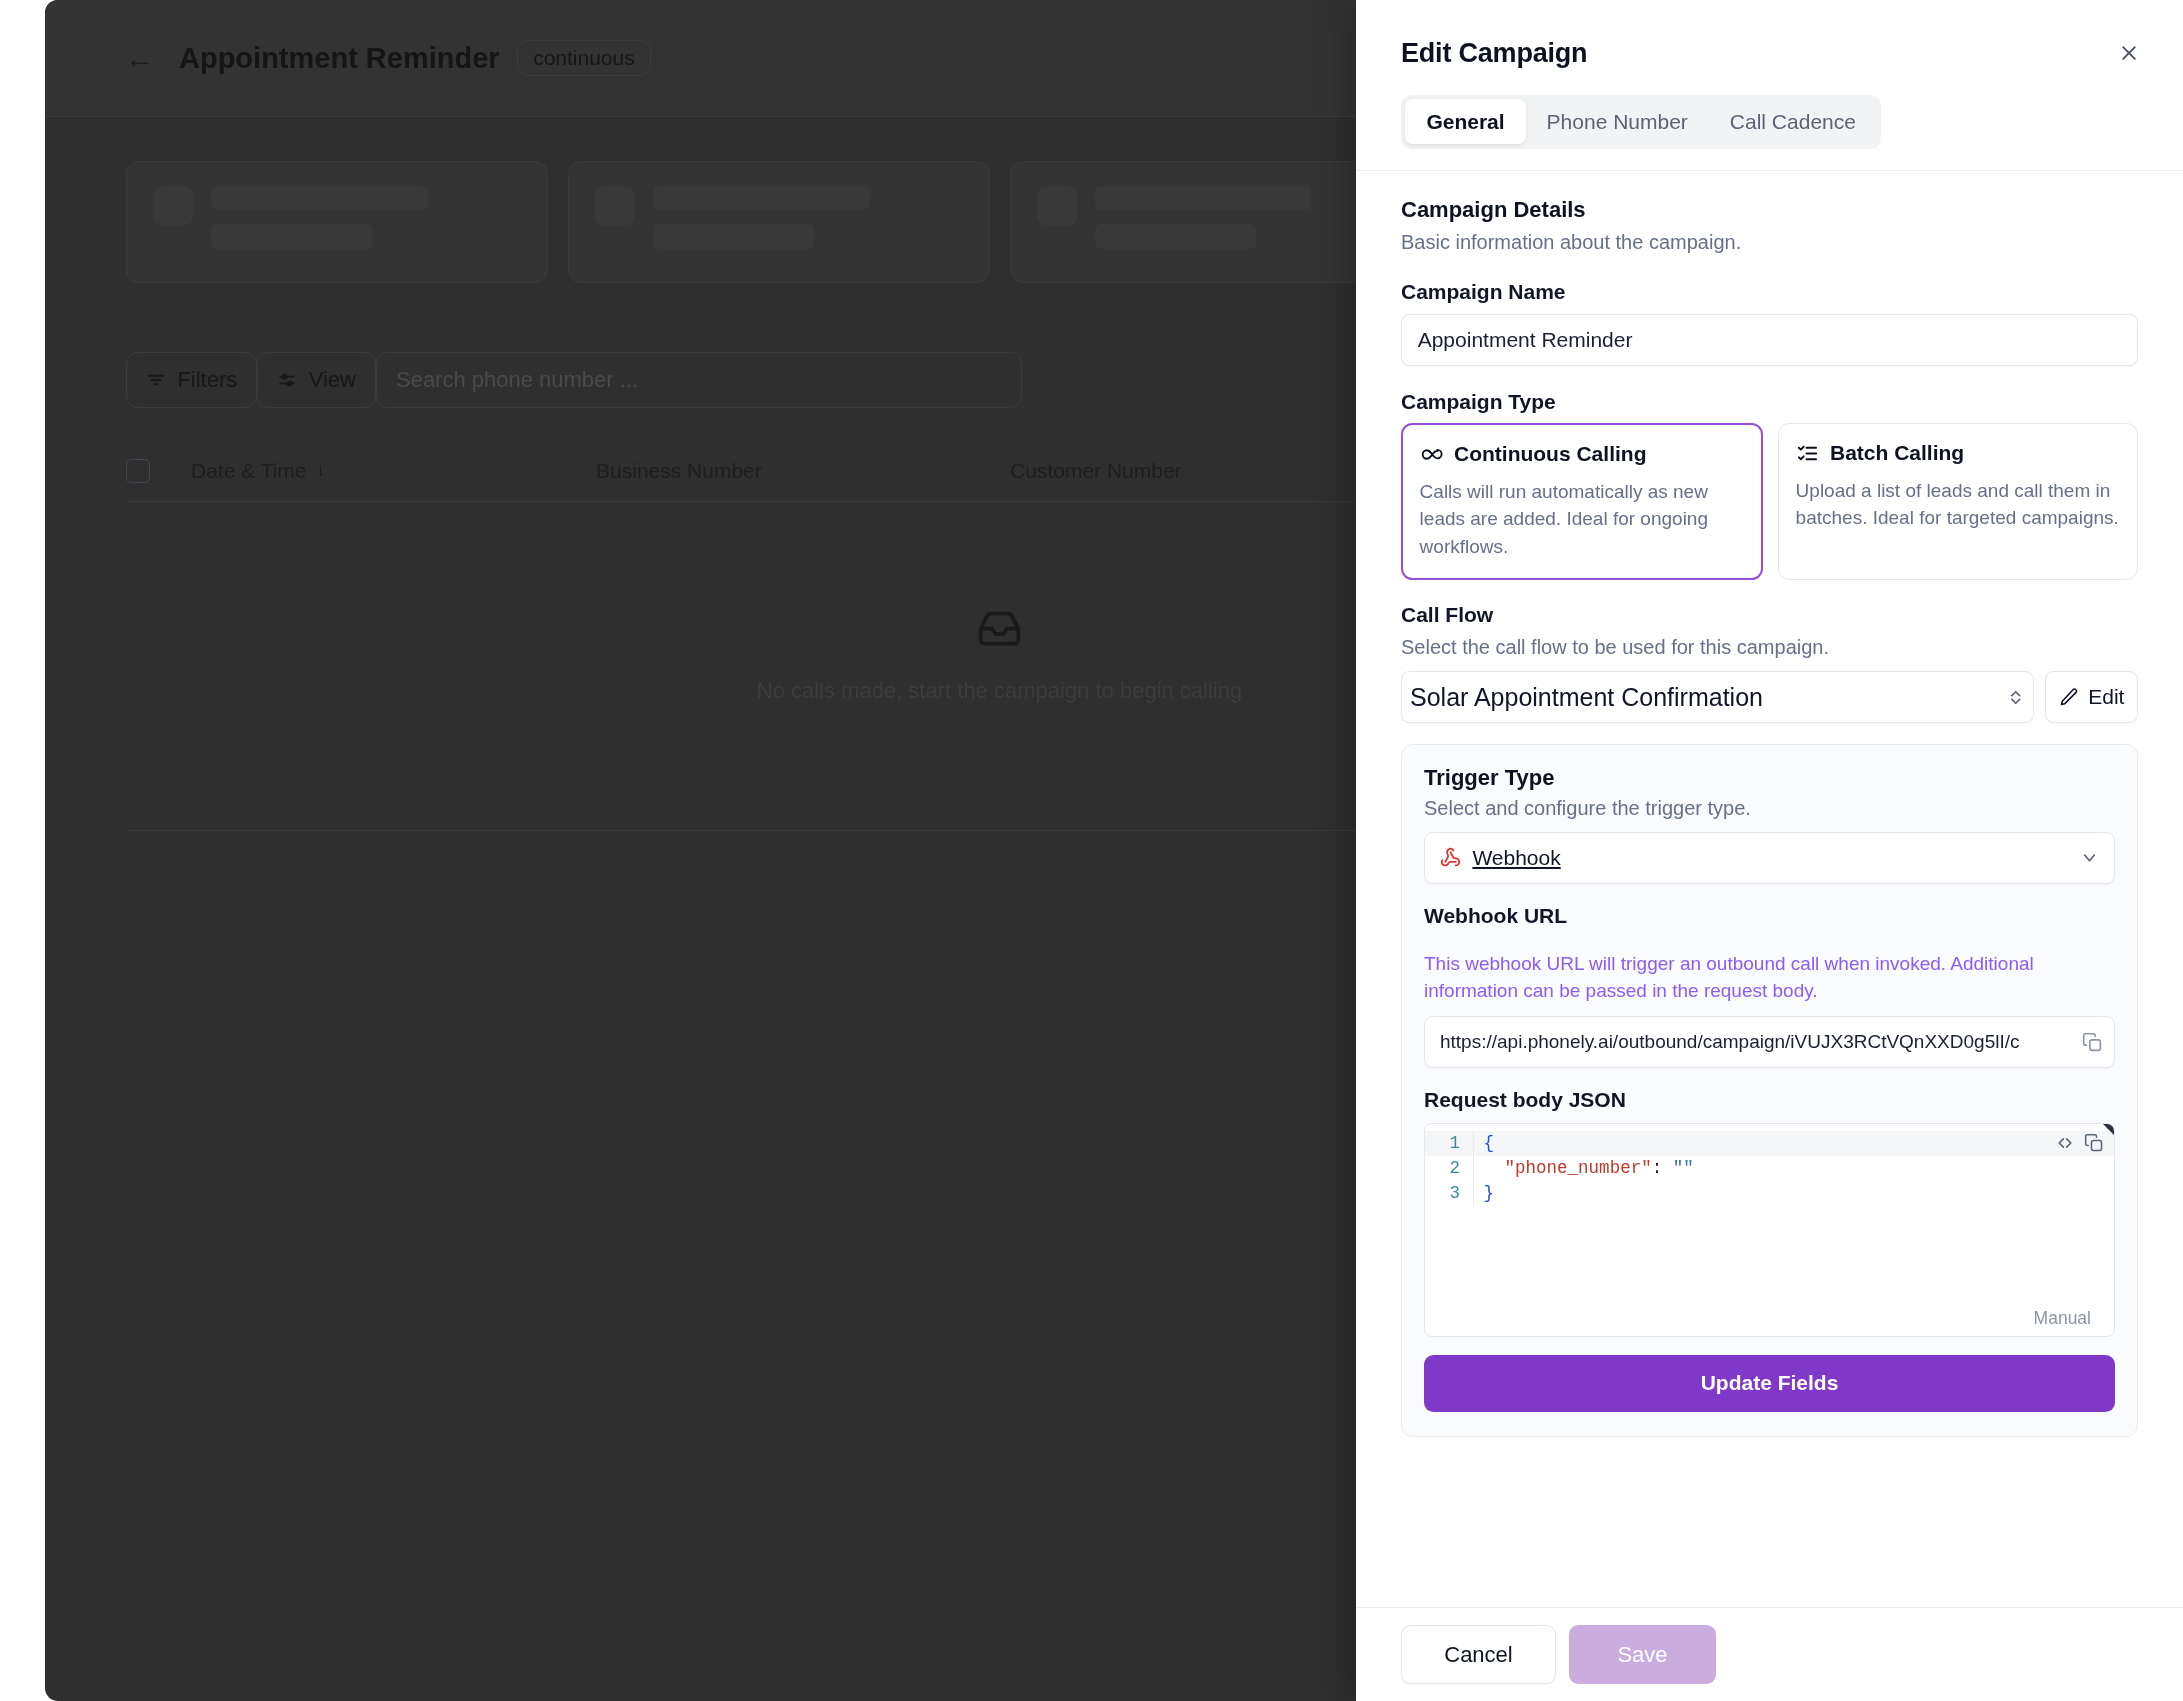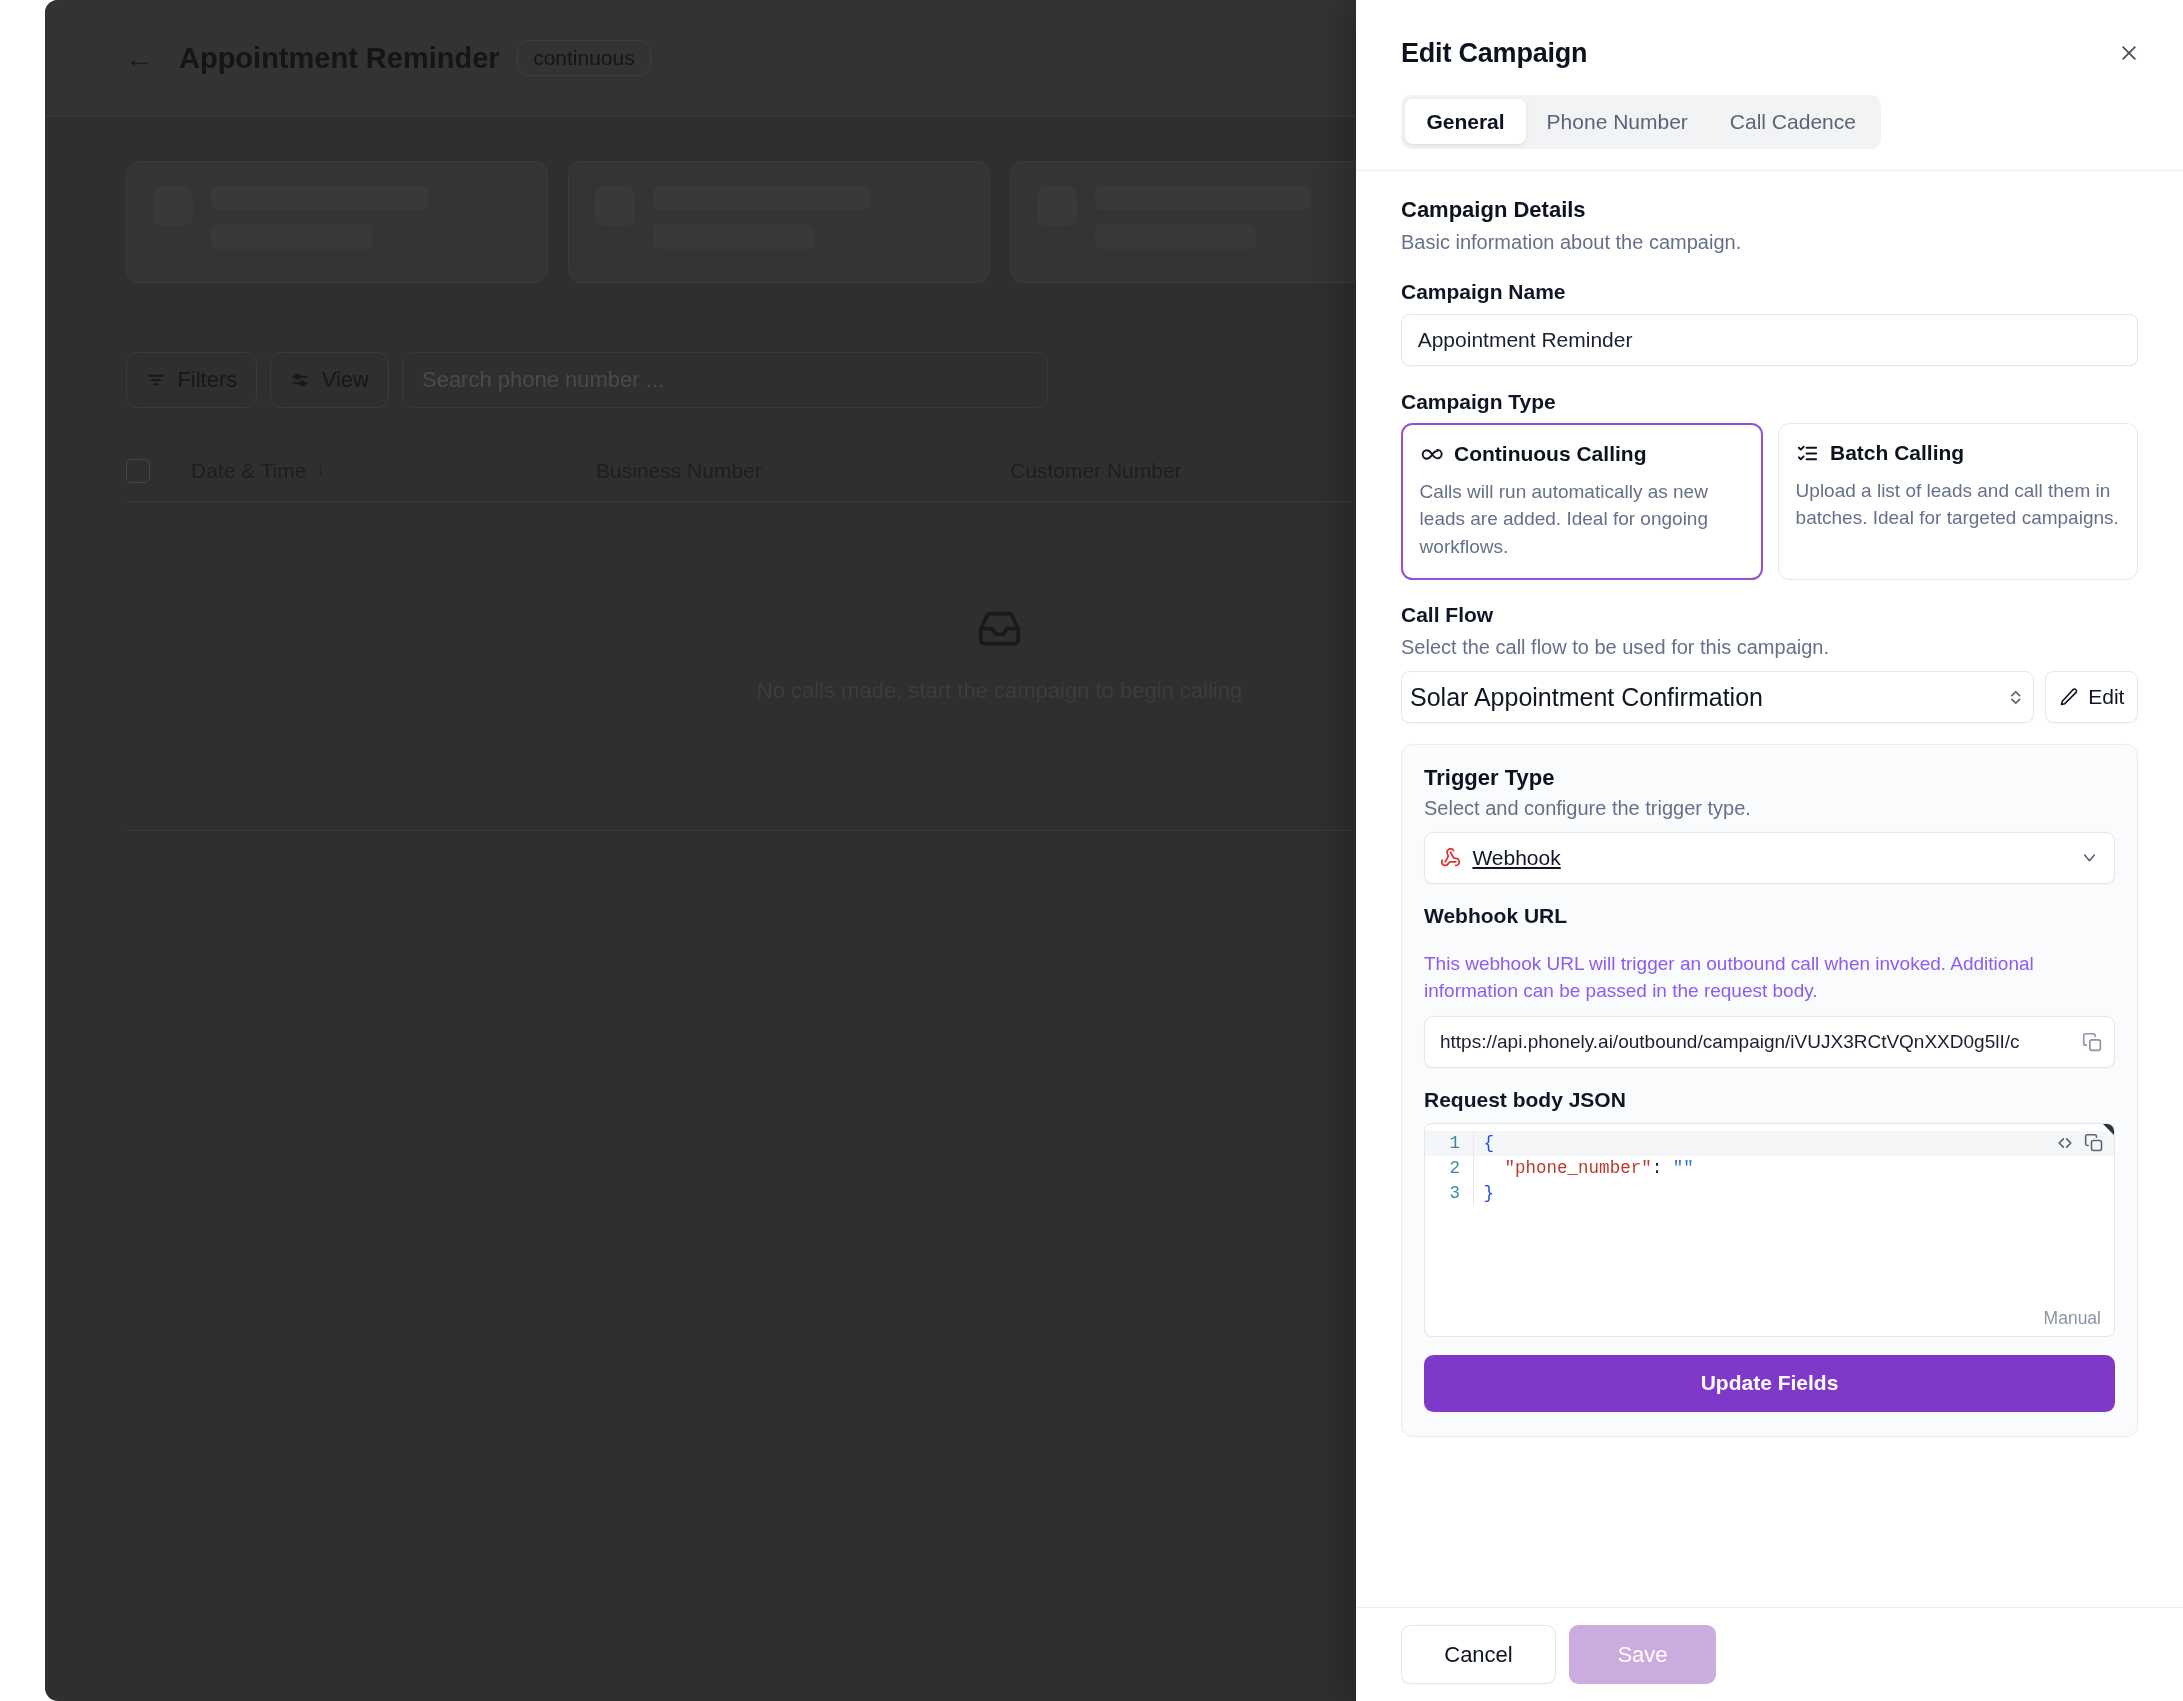--- a/index.html
+++ b/index.html
@@ -67,21 +67,21 @@
     background: #393939; flex: none;
   }
   .skel-lines { display: flex; flex-direction: column; gap: 14px; flex: 1; }
   .skel-line { height: 24.5px; border-radius: 6.1px; background: #393939; }
   .skel-line.w70 { width: 70%; }
   .skel-line.w52 { width: 52%; }
 
   
   .bg-toolbar {
     position: absolute; left: 81px; top: 352px;
-    display: flex; align-items: center; gap: 13px;
+    display: flex; align-items: center; 
   }
   .tb-btn {
     height: 56px;
     border: 1.3px solid #3c3c3c; border-radius: 11.4px;
     display: flex; align-items: center; gap: 11.4px;
     padding: 0 19px;
     color: #171717; font-size: 22px; white-space: nowrap;
   }
   .tb-icon { width: 20px; height: 20px; display: block; }
   .tb-search {
@@ -336,21 +336,21 @@
     display: flex; align-items: center; gap: 9.6px;
   }
   .code-tools svg { width: 20px; height: 20px; color: #5b6375; }
   .code-corner {
     position: absolute; right: 0; top: 0;
     width: 0; height: 0;
     border-top: 11.4px solid #2c313c;
     border-left: 11.4px solid transparent;
   }
   .code-mode {
-    position: absolute; right: 13px; bottom: 7.9px;
+    position: absolute; right: 23px; bottom: 7.9px;
     font-size: 17.5px; color: #8d95a6;
   }
 
   .update-btn {
     margin-top: 17.5px;
     height: 57px;
     background: #8038c9;
     border-radius: 9.6px;
     display: flex; align-items: center; justify-content: center;
     color: #ffffff; font-size: 21px; font-weight: 600;

